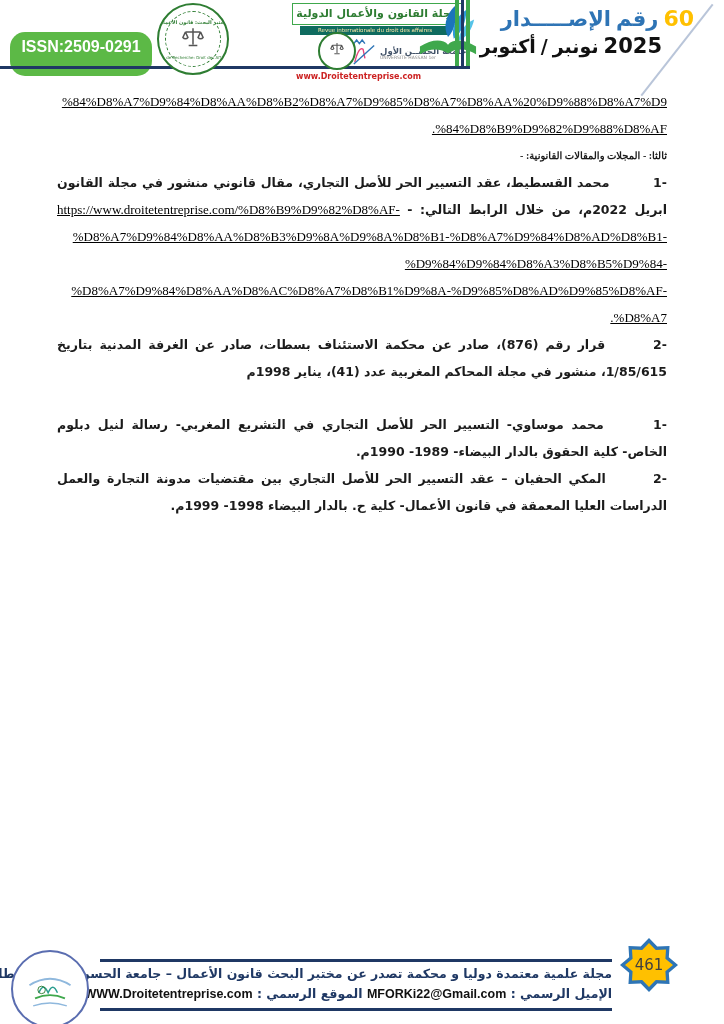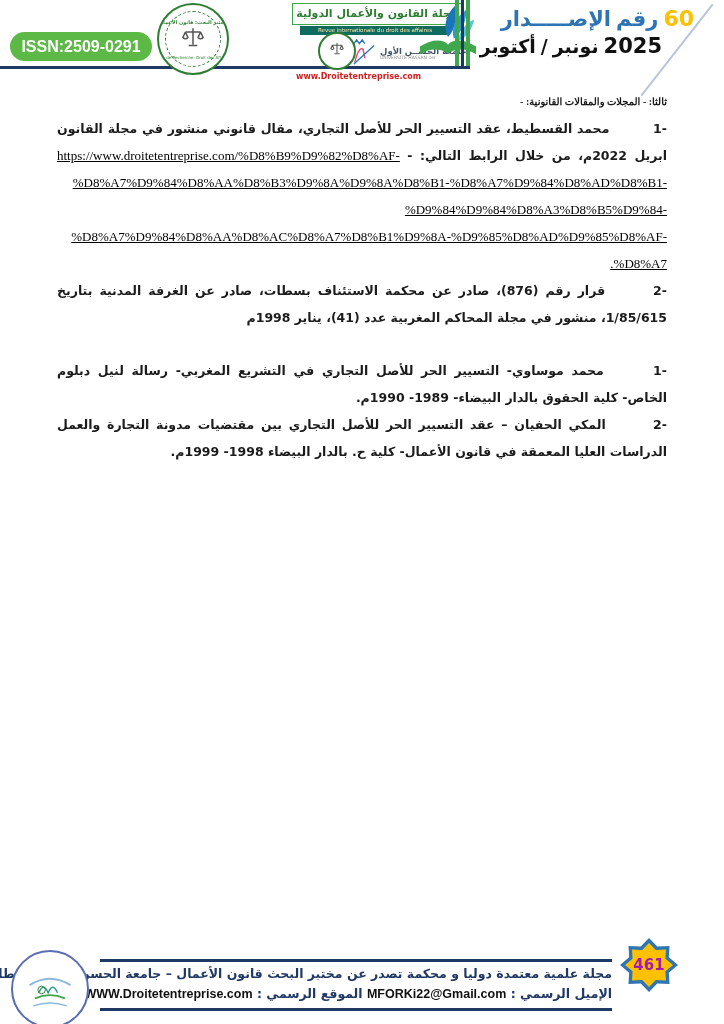--- a/index.html
+++ b/index.html
@@ -1,20 +1,20 @@
 <!DOCTYPE html>
 <html><head>
 <meta charset="utf-8">
 <style>
   html,body{margin:0;padding:0;background:#fff;}
   .page{position:relative;width:724px;height:1024px;background:#fff;overflow:hidden;
         font-family:"DejaVu Sans",sans-serif;}
   
   .header{position:absolute;left:0;top:0;width:724px;height:84px;}
-  .issn-pill{position:absolute;left:10px;top:32px;width:142px;height:29px;border-radius:15px;
+  .issn-pill{position:absolute;left:10px;top:32px;width:142px;height:44px;border-radius:15px;
     background:#5CB946;color:#fff;font-weight:bold;font-size:16px;line-height:29px;text-align:center;
     font-family:"Liberation Sans",sans-serif;}
   .hrule{position:absolute;left:0;top:66px;width:470px;height:3px;background:#1F3864;}
   .seal{position:absolute;border-radius:50%;background:#fff;border:2px solid #2E7D32;
     display:flex;flex-direction:column;align-items:center;justify-content:center;overflow:hidden;}
   .seal .ring{position:absolute;inset:6px;border:1px dashed #2E7D32;border-radius:50%;}
   .seal-lg{left:157px;top:3px;width:68px;height:68px;}
   .seal-sm{left:318px;top:32px;width:34px;height:34px;}
   .seal .arc-top{font-size:5px;color:#2E7D32;font-weight:bold;white-space:nowrap;}
   .seal .arc-bot{font-size:4px;color:#2E7D32;white-space:nowrap;}
@@ -57,21 +57,21 @@
   .f1{top:959px;} .f2{top:1008px;}
   .ftext{position:absolute;left:100px;width:512px;text-align:center;direction:rtl;
     font-weight:bold;color:#1F3864;font-size:12.5px;white-space:nowrap;}
   .ft1{top:966px;} .ft2{top:986px;}
   .ftext .latin{color:#111;direction:ltr;unicode-bidi:isolate;font-family:"Liberation Sans",sans-serif;}
   .star-wrap{position:absolute;left:620px;top:938px;width:58px;height:54px;}
   .star{position:absolute;inset:0;background:#2E75B6;
     clip-path:polygon(50% 0%,64.2% 15.8%,85.4% 14.6%,84.2% 35.8%,100% 50%,84.2% 64.2%,85.4% 85.4%,64.2% 84.2%,50% 100%,35.8% 84.2%,14.6% 85.4%,15.8% 64.2%,0% 50%,15.8% 35.8%,14.6% 14.6%,35.8% 15.8%);}
   .star.inner{inset:5px;background:#FFC000;}
   .star-num{position:absolute;inset:0;display:flex;align-items:center;justify-content:center;
-    color:#a21caf;font-weight:bold;font-size:15px;}
+    color:#404040;font-weight:normal;font-size:15px;}
   .foot-seal{position:absolute;left:11px;top:950px;width:74px;height:74px;border-radius:50%;
     border:2px solid #5a6db0;background:#fff;display:flex;align-items:center;justify-content:center;overflow:hidden;}
 </style>
 </head>
 <body>
 
 <div class="page">
 
   <div class="header">
     <div class="issn-pill">ISSN:2509-0291</div>
@@ -135,20 +135,24 @@
     <div class="issue-line">
       <span>الإصـــــدار</span><span>رقم</span><span>60</span>
     </div>
 
     <div class="date-line">
       <span>أكتوبر</span><span>/</span><span>نونبر</span><span>2025</span>
     </div>
   </div>
 
   <div class="body-content" id="body-content">
+      <div>
+        <div class="bl r"><span class="url" dir="ltr">%84%D8%A7%D9%84%D8%AA%D8%B2%D8%A7%D9%85%D8%A7%D8%AA%20%D9%88%D8%A7%D9</span></div>
+        <div class="bl r"><span class="url" dir="ltr">.%84%D8%B9%D9%82%D9%88%D8%AF</span></div>
+      </div>
       <div class="bl r heading">ثالثا: - المجلات والمقالات القانونية: -</div>
       <div>
         <div class="bl j"><span class="marker" dir="ltr">1-</span> <span class="tab"></span> <span>محمد القسطيط، عقد التسيير الحر للأصل التجاري، مقال قانوني منشور في مجلة القانون والاعمال، تاريخ النشر 23</span></div>
         <div class="bl j"><span>ابريل 2022م، من خلال الرابط التالي: -</span> <span class="url" dir="ltr">https://www.droitetentreprise.com/%D8%B9%D9%82%D8%AF-</span></div>
         <div class="bl r"><span class="url" dir="ltr">%D8%A7%D9%84%D8%AA%D8%B3%D9%8A%D9%8A%D8%B1-%D8%A7%D9%84%D8%AD%D8%B1-</span></div>
         <div class="bl r"><span class="url" dir="ltr">%D9%84%D9%84%D8%A3%D8%B5%D9%84-</span></div>
         <div class="bl r"><span class="url" dir="ltr">%D8%A7%D9%84%D8%AA%D8%AC%D8%A7%D8%B1%D9%8A-%D9%85%D8%AD%D9%85%D8%AF-</span></div>
         <div class="bl r"><span class="url" dir="ltr">.%D8%A7</span></div>
       </div>
       <div>

